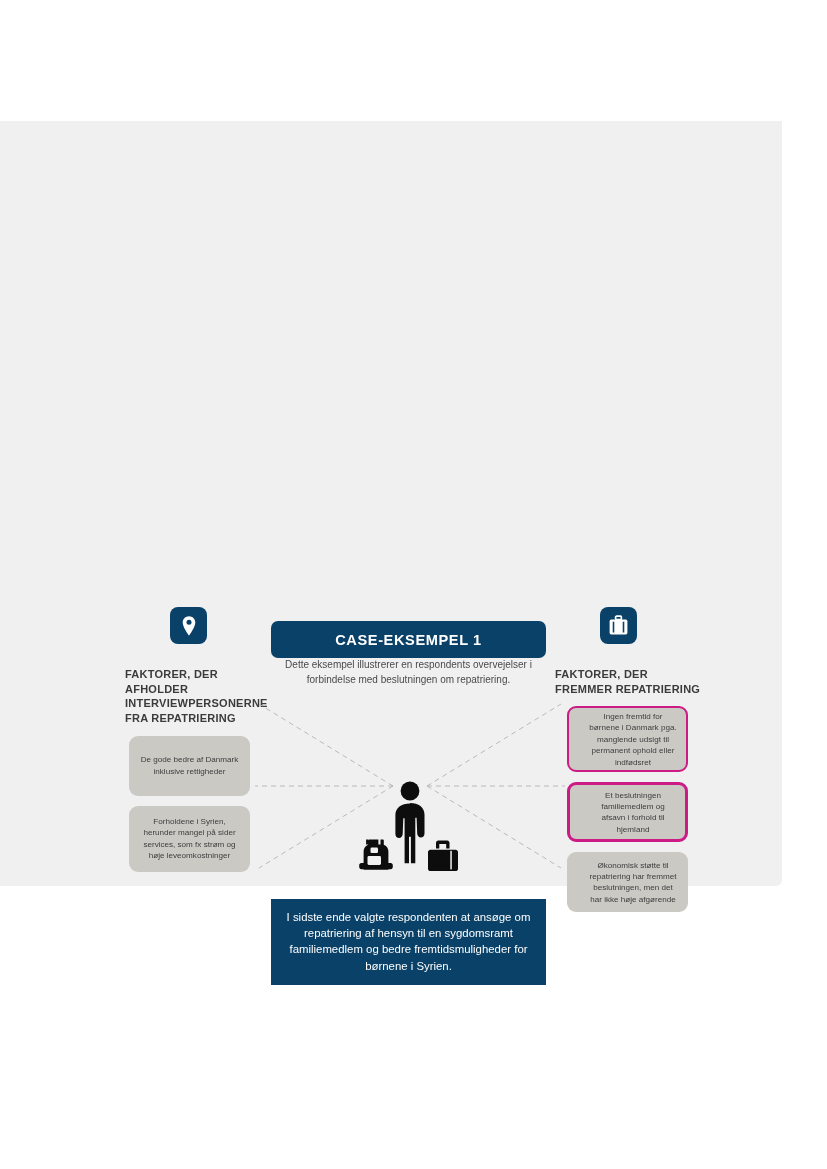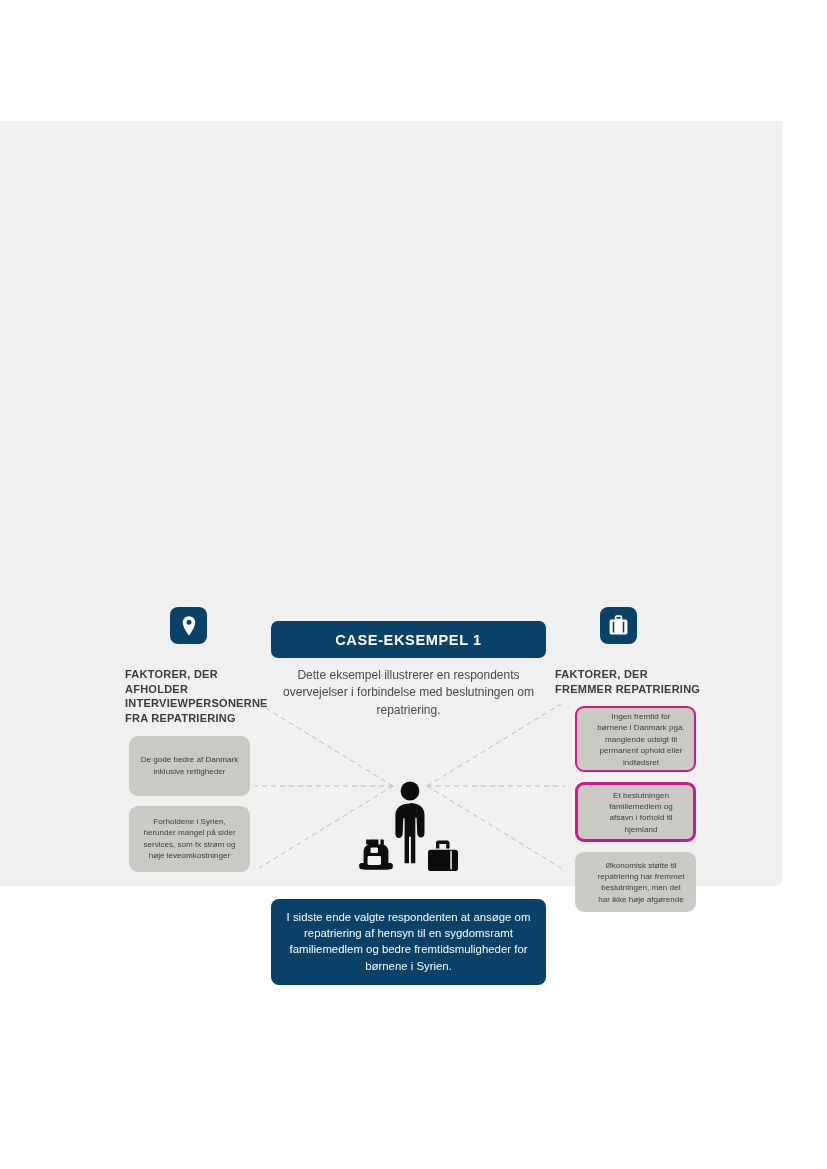--- a/index.html
+++ b/index.html
@@ -78,21 +78,21 @@
     font-size: 8.1px;
     line-height: 1.42;
     text-align: center;
     display: flex;
     align-items: center;
     justify-content: center;
     padding: 6px 9px;
     margin-top: 10px;
   }
   .col-left  .fbox { margin-left: 4px; }
-  .col-right .fbox { margin-left: 20px; padding-left: 20px; }
+  .col-right .fbox { margin-left: 12px; padding-left: 20px; }
 
   .fbox.h-lg { height: 66px; }
   .fbox.h-md { height: 60px; }
 
   .fbox.accent {
     border: 2.2px solid #cc1b84;
     background: #cbc9c4;
   }
   .fbox.accent-strong {
     border: 3px solid #cc1b84;
@@ -113,22 +113,21 @@
     color: #ffffff;
     font-size: 14.6px;
     font-weight: bold;
     letter-spacing: 0.6px;
     display: flex;
     align-items: center;
     justify-content: center;
     margin-top: 20px;
   }
   .case-sub {
-    margin-top: 9px;
-    font-size: 12px;
+    font-size: 10px;
     line-height: 1.45;
     color: #4a4a4a;
     text-align: center;
   }
 
   
   .stage {
     position: absolute;
     left: 130px;
     top: 95px;
@@ -138,21 +137,21 @@
   .stage svg { display: block; }
 
   
   .conclusion {
     position: absolute;
     left: 146px;
     top: 298px;
     width: 275px;
     box-sizing: border-box;
     background: #0a4168;
-    border-radius: 8px;
+    border-radius: 0;
     color: #ffffff;
     font-size: 11.4px;
     line-height: 1.42;
     text-align: center;
     padding: 10px 12px 11px;
   }
 </style>
 </head>
 <body>
 

